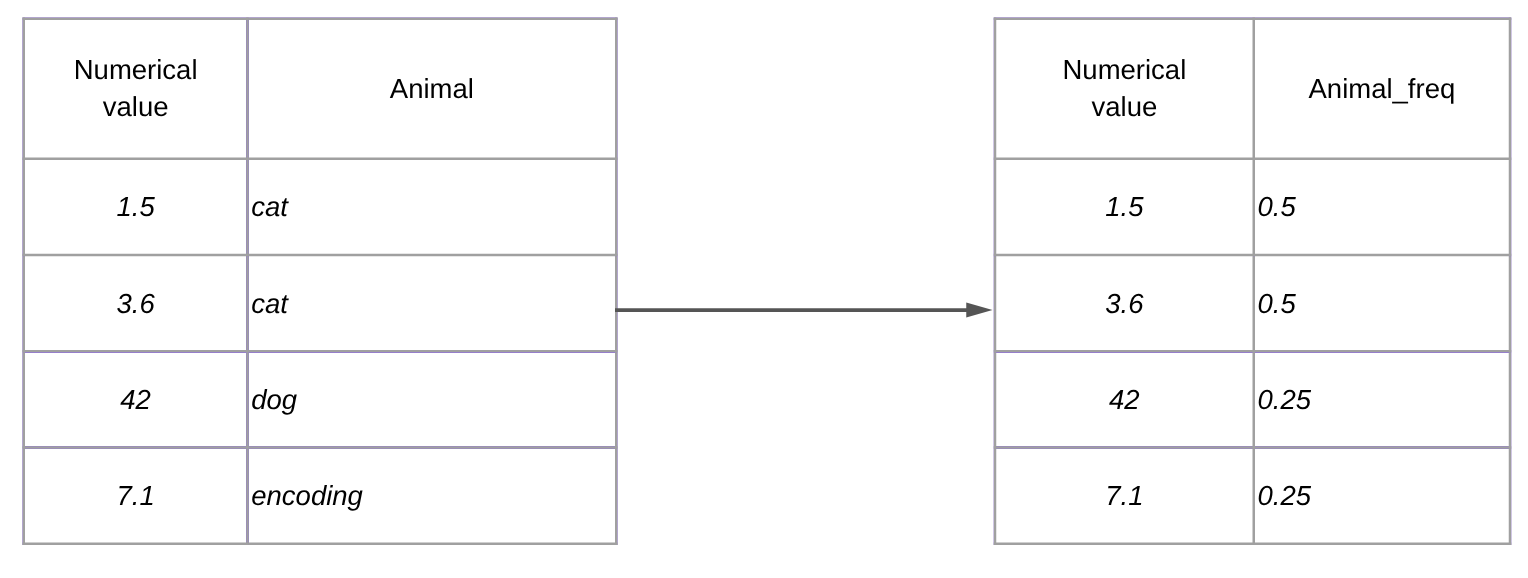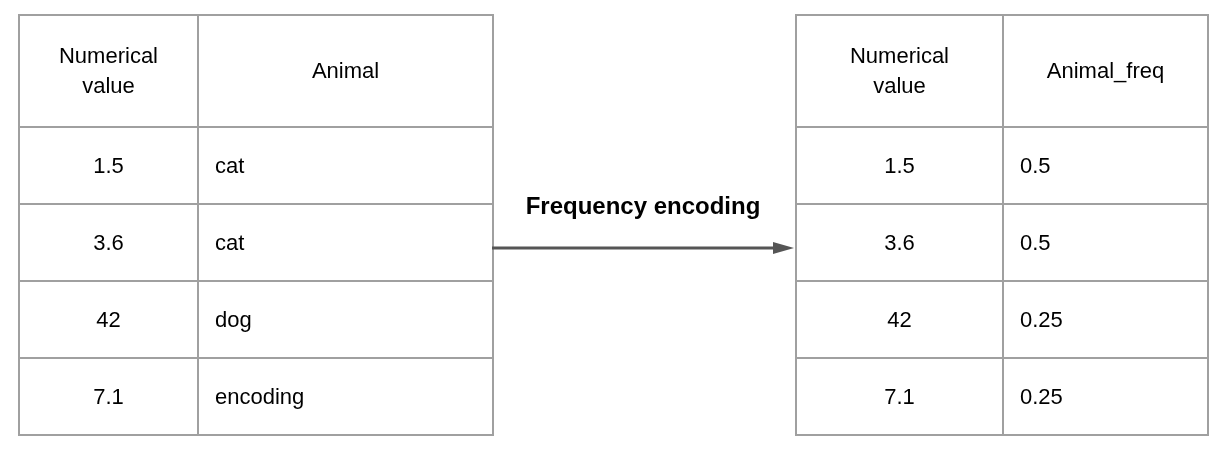--- a/index.html
+++ b/index.html
@@ -31,39 +31,39 @@
   }
   .t-left  { left: 18px;  top: 14px; }
   .t-right { left: 795px; top: 14px; }
 
   .t-left  col.c1 { width: 179px; }
   .t-left  col.c2 { width: 295px; }
   .t-right col.c1 { width: 207px; }
   .t-right col.c2 { width: 205px; }
 
   tr.hdr-row  { height: 112px; }
-  tr.data-row { height: 77px; }
+  tr.data-row { height: 77px; font-style: italic; }
 
   td.hdr {
     text-align: center;
     vertical-align: middle;
     line-height: 1.35;
   }
   .hdr-wrap {
     display: inline-block;
     width: 112px;
   }
   td.num-cell {
     text-align: center;
     vertical-align: middle;
   }
   td.txt-cell {
     text-align: left;
     vertical-align: middle;
-    padding-left: 16px;
+    padding-left: 2px;
   }
 
   .arrow-label {
     position: absolute;
     left: 490px;
     top: 192px;
     width: 306px;
     text-align: center;
     font-size: 24px;
     font-weight: bold;
@@ -107,21 +107,20 @@
       <td class="num-cell">42</td>
       <td class="txt-cell">dog</td>
     </tr>
     <tr class="data-row">
       <td class="num-cell">7.1</td>
       <td class="txt-cell">encoding</td>
     </tr>
   </tbody>
     </table>
 
-  <div class="arrow-label">Frequency encoding</div>
   <svg class="arrow-svg" width="303" height="16">
     <line x1="0" y1="8" x2="283" y2="8" stroke="#555555" stroke-width="3"></line>
     <polygon points="281,2 302,8 281,14" fill="#555555"></polygon>
   </svg>
 
   <table class="data-table t-right">
     <colgroup>
         <col class="c1">
         <col class="c2">
       </colgroup>

